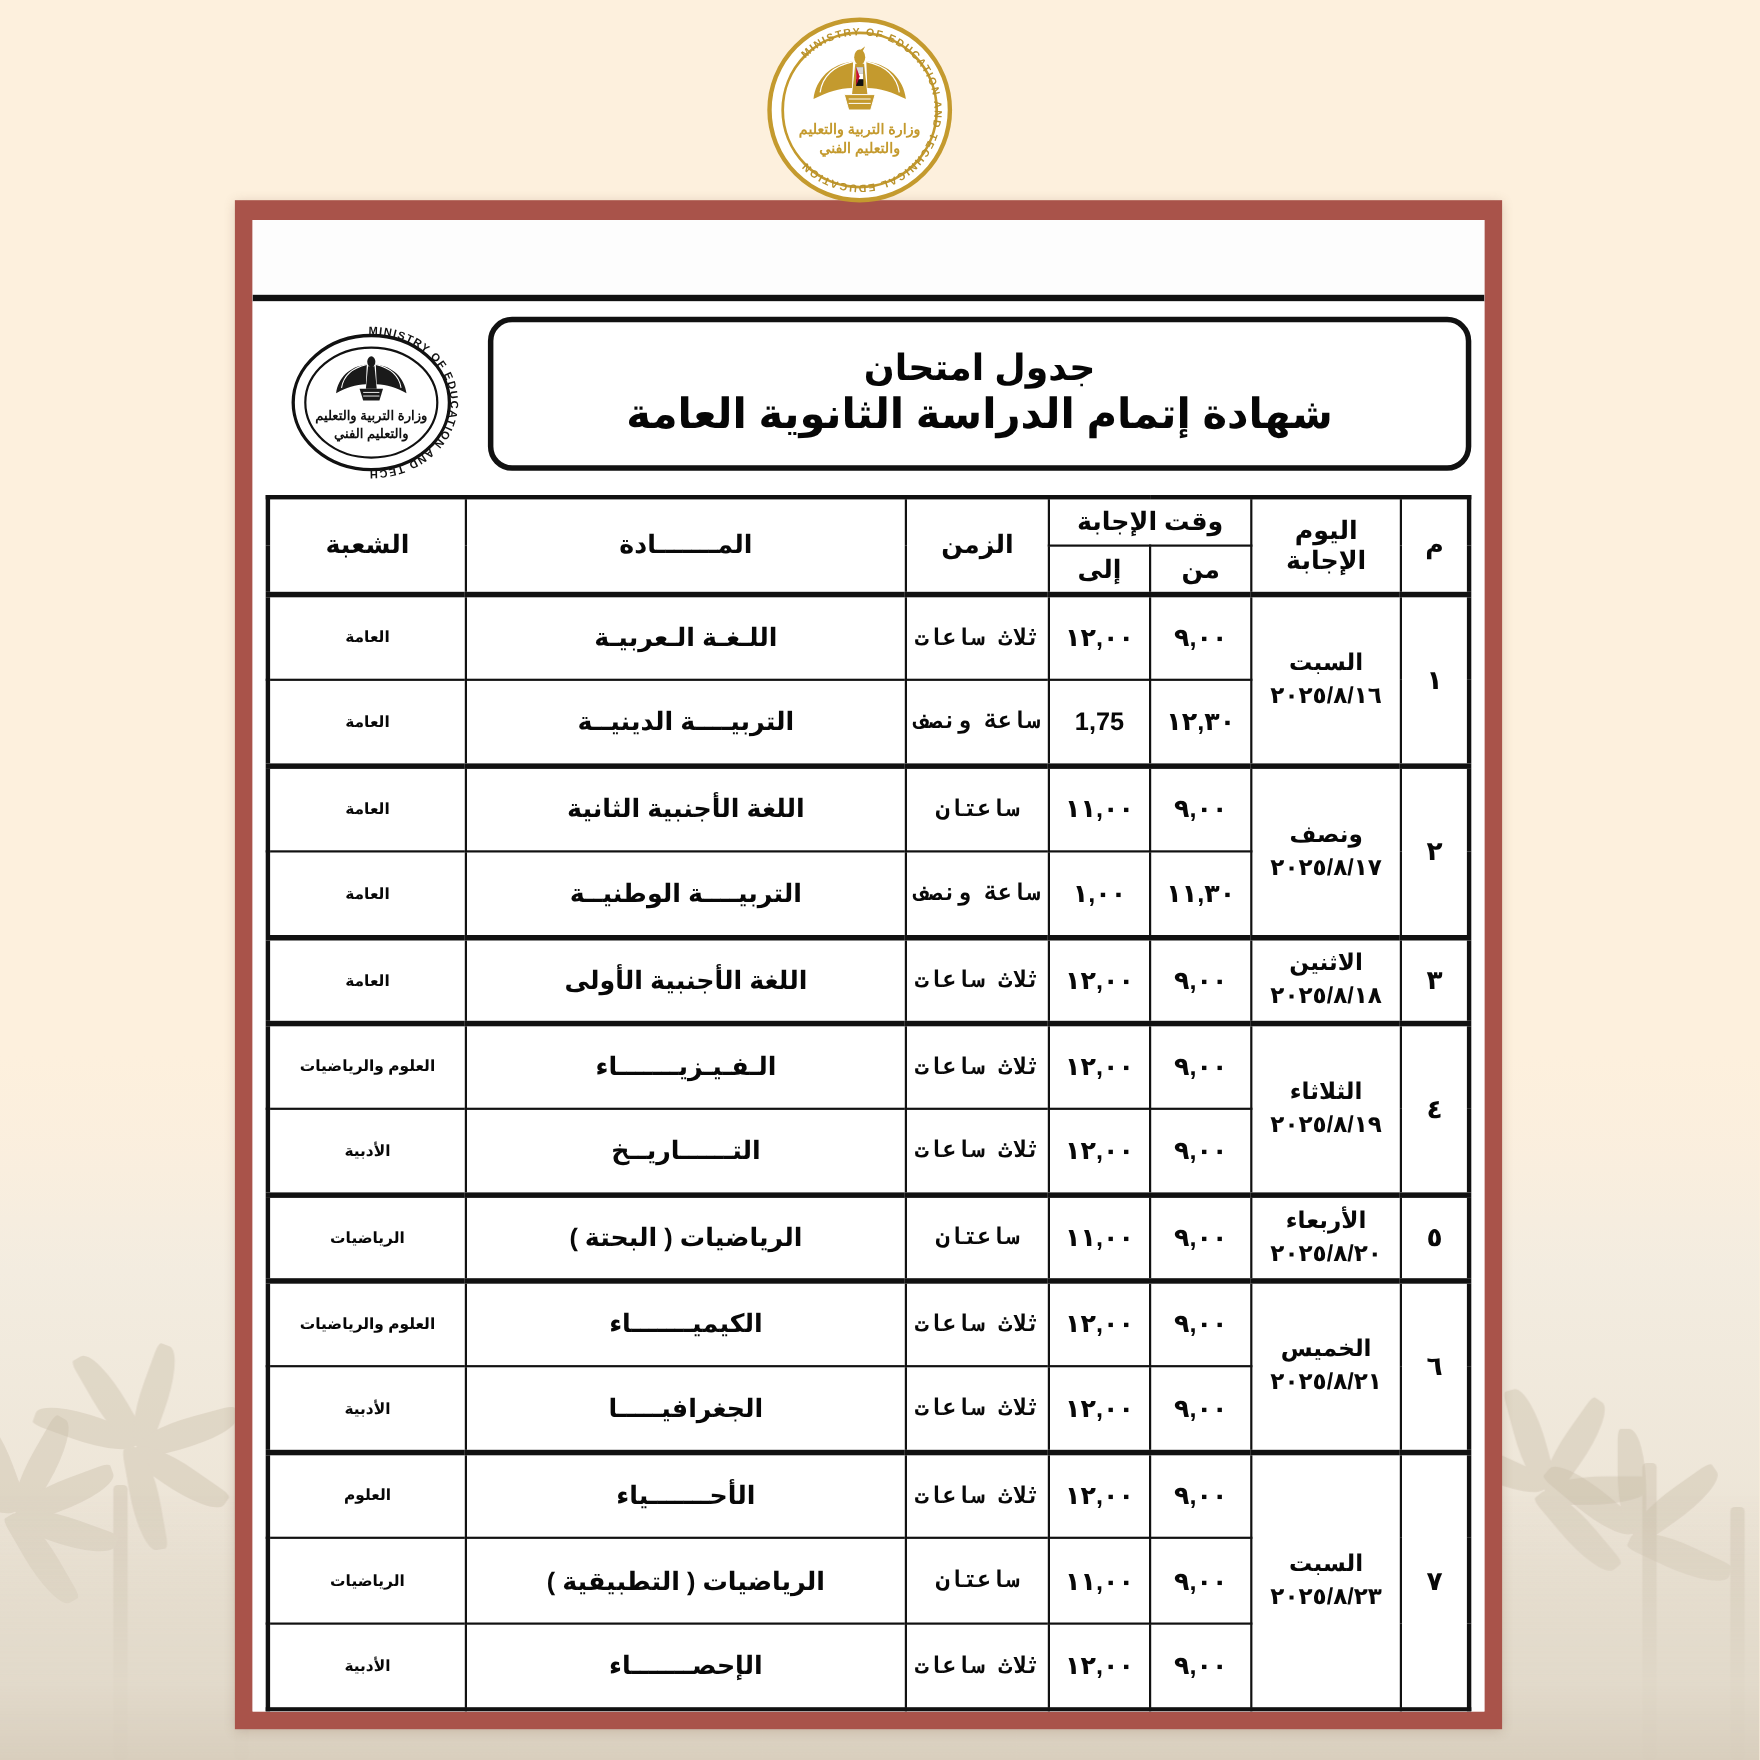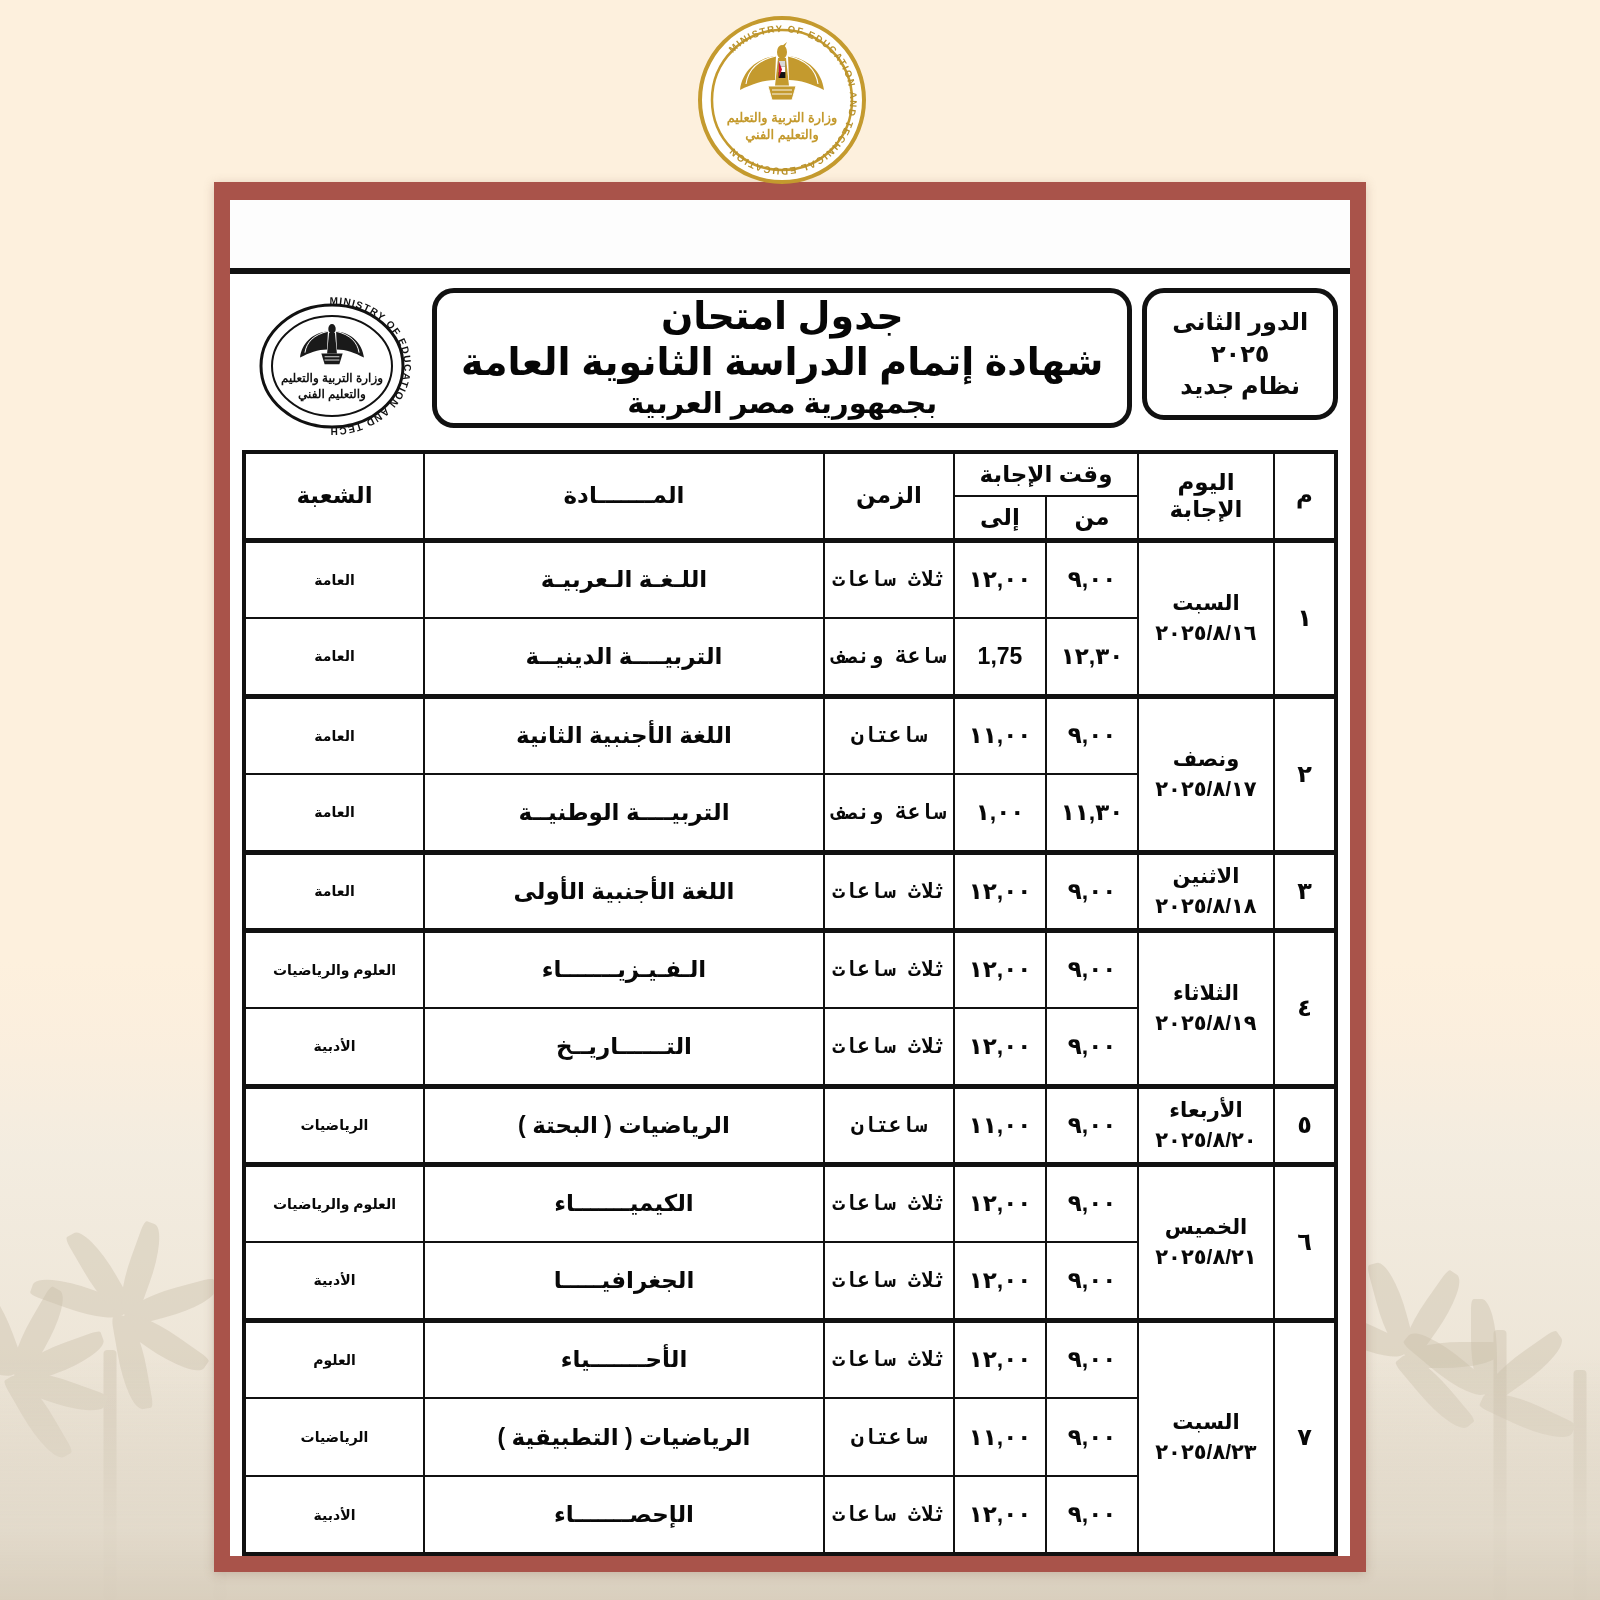--- a/index.html
+++ b/index.html
@@ -124,21 +124,21 @@
     white-space: nowrap;
   }
   #title-box {
     flex: 1;
     height: 140px;
     padding: 4px 24px 6px 24px;
     line-height: 1.22;
   }
   #title-box .t1 {
     font-weight: bold;
-    font-size: 38px;
+    font-size: 33px;
     color: #060606;
     white-space: nowrap;
   }
   #title-box .t2 {
     font-weight: bold;
     font-size: 38px;
     color: #060606;
     white-space: nowrap;
     letter-spacing: -0.5px;
   }
@@ -291,30 +291,24 @@
   </svg>
 </div>
 
 <div id="doc-frame">
   <div id="doc-sheet">
 
     <div id="sheet-topstrip"></div>
 
     <div id="header-band">
 
-      <div id="round-box" class="rounded-box">
-        <div class="line">الدور الثانى</div>
-        <div class="line">٢٠٢٥</div>
-        <div class="line">نظام جديد</div>
-      </div>
 
       <div id="title-box" class="rounded-box">
         <div class="t1">جدول امتحان</div>
         <div class="t2">شهادة إتمام الدراسة الثانوية العامة</div>
-        <div class="t3">بجمهورية مصر العربية</div>
       </div>
 
       <div id="doc-seal">
         <svg viewBox="0 0 180 150" width="180" height="150" aria-hidden="true">
           <defs>
             <path id="ringDoc" d="M 90,76 m -72,0 a 72,62 0 1,1 144,0 a 72,62 0 1,1 -144,0"></path>
           </defs>
           <ellipse cx="90" cy="76" rx="71" ry="61" fill="#fff" stroke="#111" stroke-width="3"></ellipse>
           <ellipse cx="90" cy="76" rx="60" ry="50" fill="none" stroke="#111" stroke-width="2"></ellipse>
           <text font-size="10" font-family="Liberation Sans, sans-serif" font-weight="bold" fill="#111" letter-spacing="1.2">

